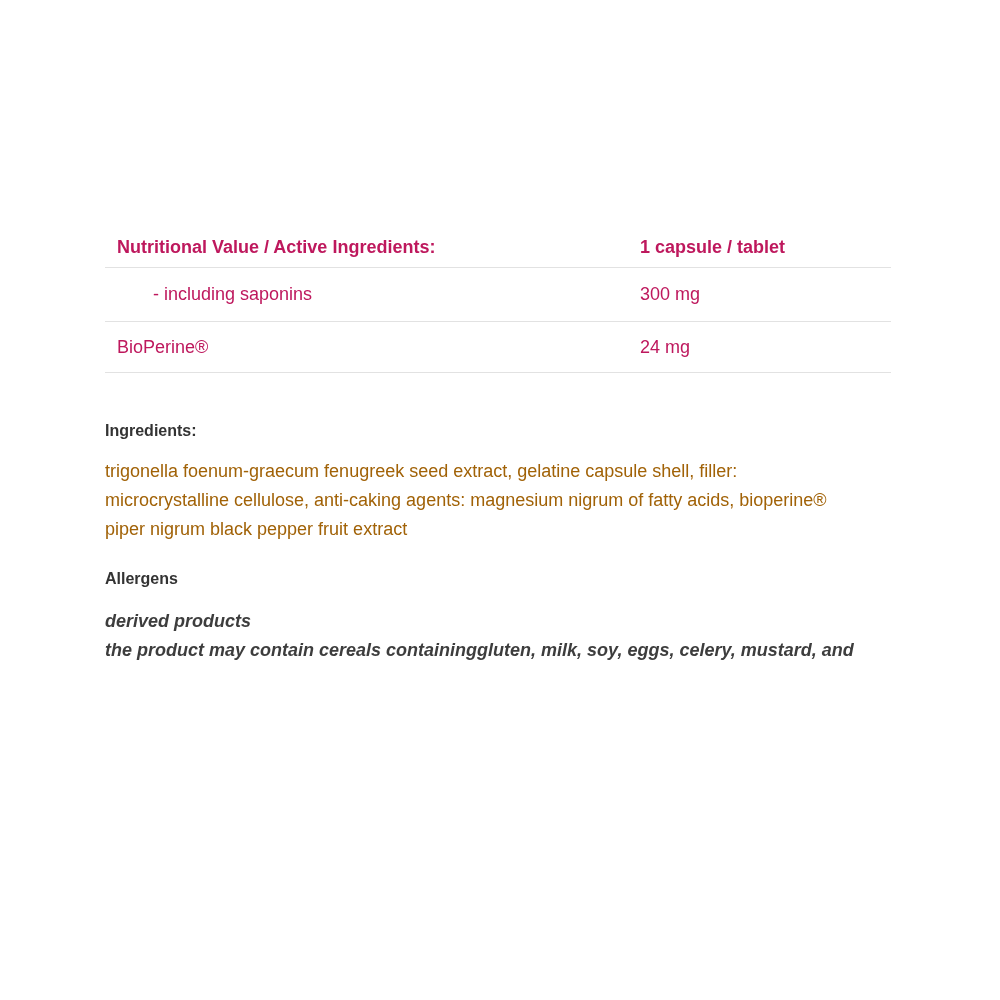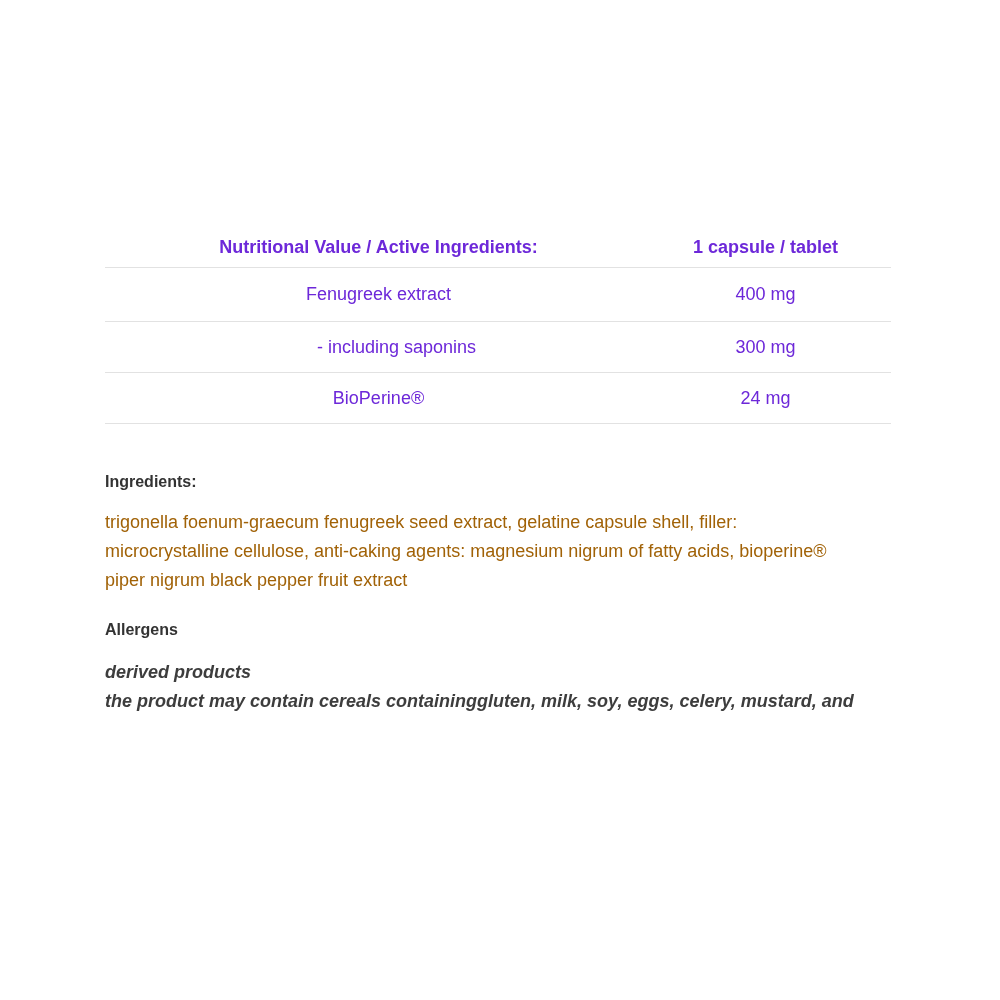--- a/index.html
+++ b/index.html
@@ -21,23 +21,22 @@
   .content {
     position: absolute;
     left: 105px;
     top: 227px;
     width: 812px;
   }
 
   
   .ntable {
     width: 786px;
-    color: #6d28d9;
+    color: #be185d;
     font-size: 18px;
-    text-align: center;
   }
   .trow {
     display: flex;
     align-items: center;
     height: 50px;
     border-bottom: 1px solid #e2e2e2;
   }
   .trow.header {
     height: 40px;
     font-weight: bold;
@@ -82,24 +81,20 @@
 
 <div class="page">
   <div class="content">
 
     <div class="ntable">
       <div class="trow header">
         <div class="cell-name">Nutritional Value / Active Ingredients:</div>
         <div class="cell-value">1 capsule / tablet</div>
       </div>
 
-      <div class="trow">
-        <div class="cell-name">Fenugreek extract</div>
-        <div class="cell-value">400 mg</div>
-      </div>
 
       <div class="trow">
         <div class="cell-name indent">- including saponins</div>
         <div class="cell-value">300 mg</div>
       </div>
 
       <div class="trow">
         <div class="cell-name">BioPerine®</div>
         <div class="cell-value">24 mg</div>
       </div>

